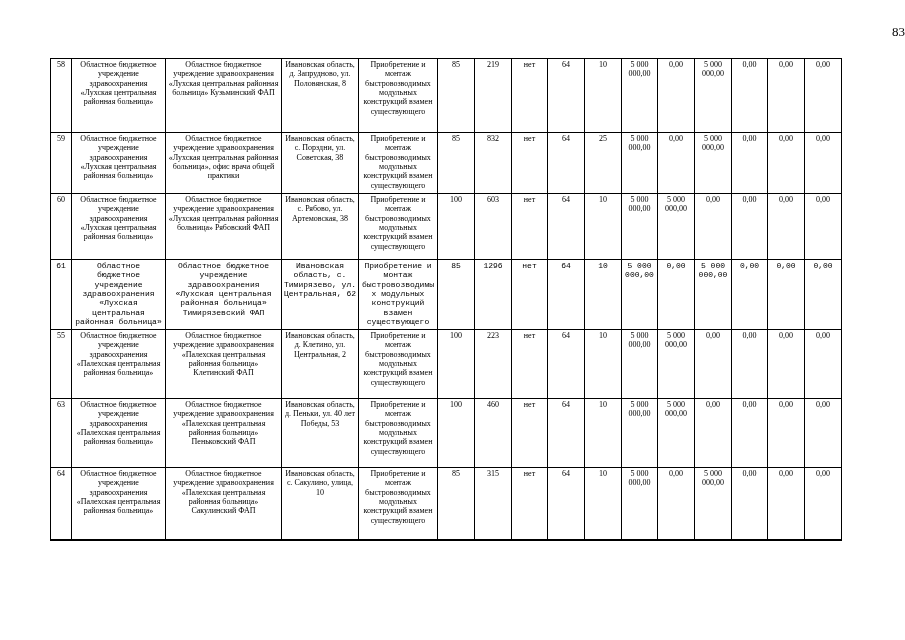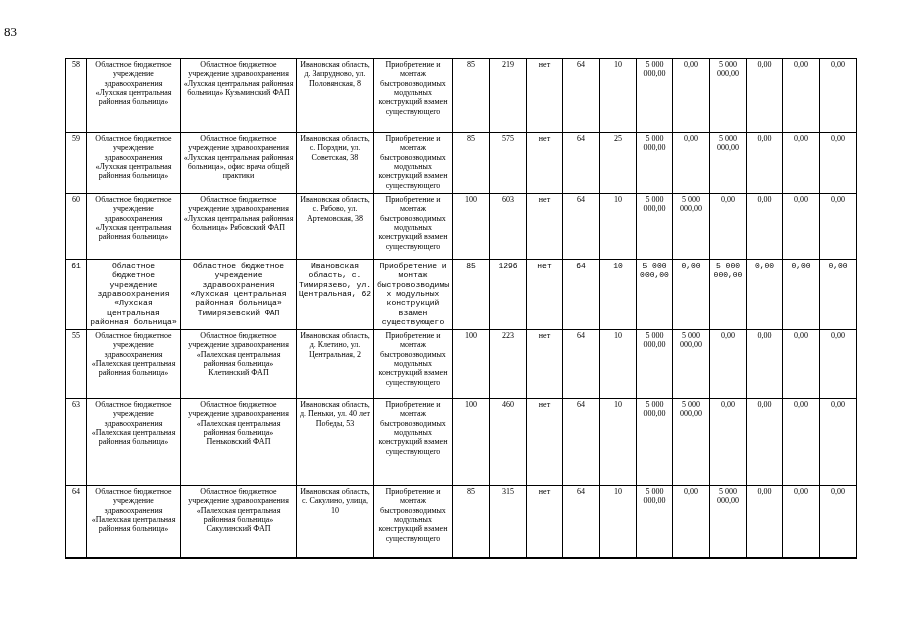--- a/index.html
+++ b/index.html
@@ -11,26 +11,26 @@
     background: #ffffff;
     font-family: "Liberation Serif", serif;
     color: #000;
     overflow: hidden;
   }
   .page-number {
     position: absolute;
     top: 24px;
     left: 4px;
     right: 0;
-    text-align: left;
+    text-align: right;
     font-size: 13px;
   }
   table.data-table {
     position: absolute;
-    left: 65px;
+    left: 50px;
     top: 58px;
     width: 791px;
     border-collapse: collapse;
     table-layout: fixed;
     border: 1px solid #000;
     border-bottom-width: 2px;
   }
   table.data-table td {
     border: 1px solid #000;
     font-size: 8px;
@@ -39,21 +39,21 @@
     vertical-align: top;
     padding: 1px 2px;
     overflow: hidden;
     word-wrap: break-word;
   }
   table.data-table tr:nth-child(1) { height: 74px; }
   table.data-table tr:nth-child(2) { height: 61px; }
   table.data-table tr:nth-child(3) { height: 66px; }
   table.data-table tr:nth-child(4) { height: 70px; font-family: Liberation Mono, monospace; }
   table.data-table tr:nth-child(5) { height: 69px; }
-  table.data-table tr:nth-child(6) { height: 87px; }
+  table.data-table tr:nth-child(6) { height: 69px; }
   table.data-table tr:nth-child(7) { height: 72px; }
 </style>
 </head>
 <body>
 
 <div class="page">
   <div class="page-number">83</div>
   <table class="data-table">
     <colgroup>
       <col style="width:21px">
@@ -92,21 +92,21 @@
           <td>0,00</td>
           <td>0,00</td>
         </tr>
         <tr>
           <td>59</td>
           <td>Областное бюджетное учреждение здравоохранения «Лухская центральная районная больница»</td>
           <td>Областное бюджетное учреждение здравоохранения «Лухская центральная районная больница», офис врача общей практики</td>
           <td>Ивановская область, с. Порздни, ул. Советская, 38</td>
           <td>Приобретение и монтаж быстровозводимых модульных конструкций взамен существующего</td>
           <td>85</td>
-          <td>575</td>
+          <td>832</td>
           <td>нет</td>
           <td>64</td>
           <td>25</td>
           <td>5 000 000,00</td>
           <td>0,00</td>
           <td>5 000 000,00</td>
           <td>0,00</td>
           <td>0,00</td>
           <td>0,00</td>
         </tr>

